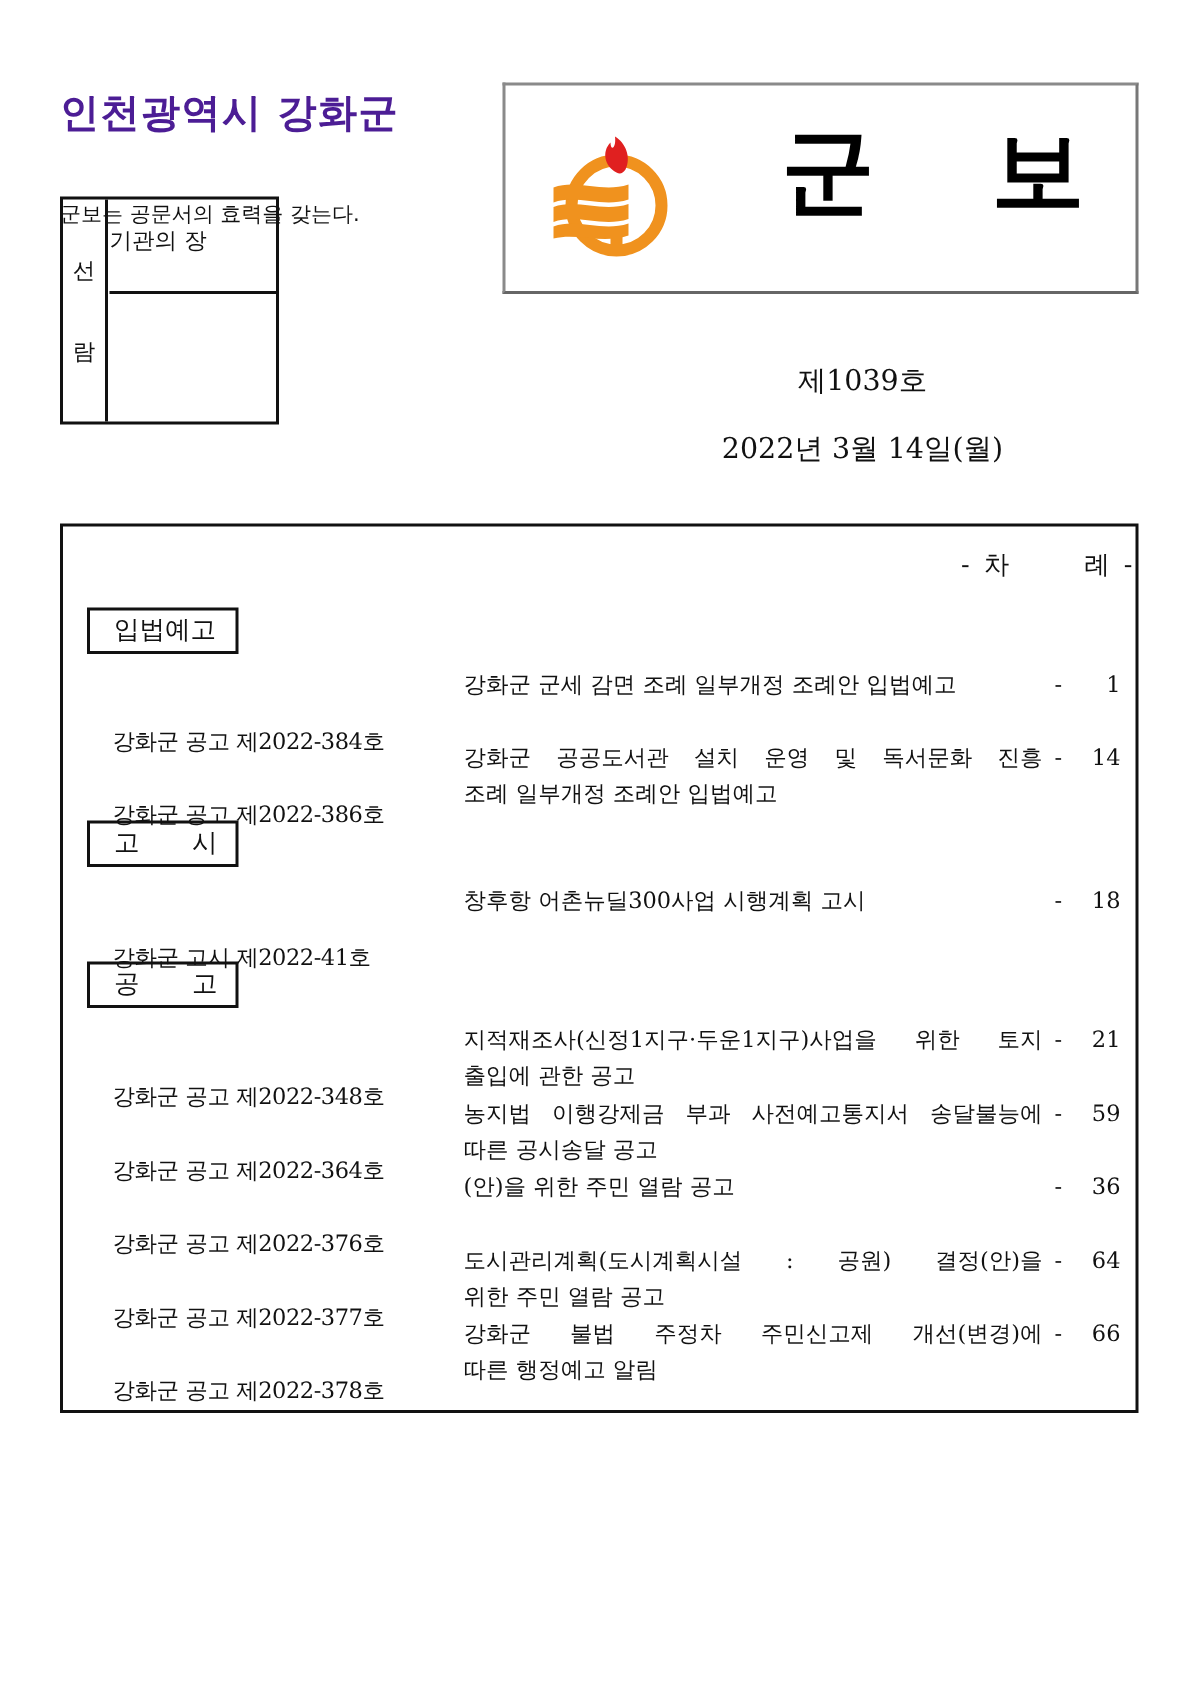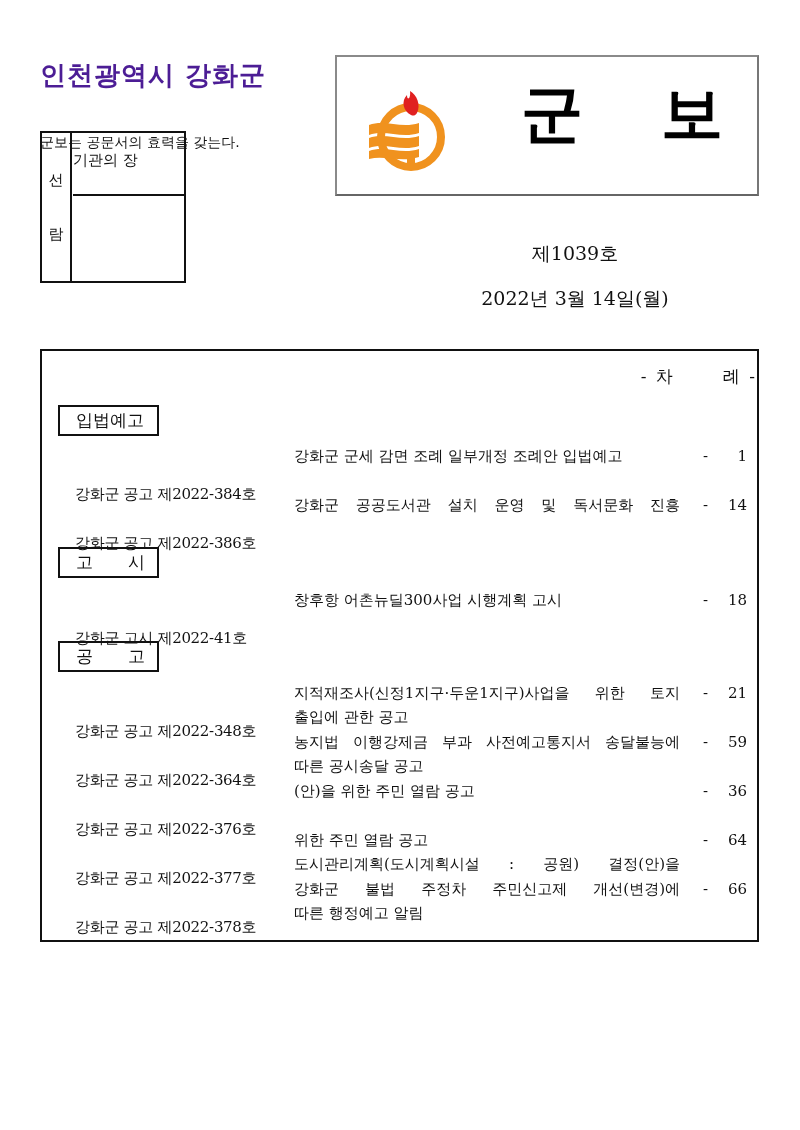--- a/index.html
+++ b/index.html
@@ -75,21 +75,21 @@
   .section-label {
     position: absolute; left: 16px; width: 101px; height: 31px;
     border: 2px solid #111;
     font-family: "DejaVu Sans", "Liberation Sans", sans-serif; font-size: 17px;
     line-height: 27px; padding-left: 16px;
   }
   .section-label.spread { display: flex; justify-content: space-between; padding-right: 12px; }
 
   .toc-entry { position: absolute; left: 0; right: 0; font-size: 15px; line-height: 24px; }
   .toc-entry .ref { position: absolute; left: 33px; top: 0; white-space: nowrap; letter-spacing: -0.3px; margin-top: 38px; }
-  .toc-entry .title { position: absolute; left: 252px; width: 386px; top: 0; white-space: nowrap; }
+  .toc-entry .title { position: absolute; left: 267px; width: 386px; top: 0; white-space: nowrap; }
   .toc-entry .title .line { display: block; text-align: justify; text-align-last: justify; }
   .toc-entry .title .line.last { text-align-last: left; }
   .toc-entry .dash { position: absolute; left: 661px; top: 0; }
   .toc-entry .page { position: absolute; right: 10px; top: 0; text-align: right; }
 </style>
 </head>
 <body>
 
 <div class="header-left-title">인천광역시 강화군</div>
 <div class="header-left-sub">군보는 공문서의 효력을 갖는다.</div>
@@ -134,20 +134,21 @@
       <span class="line last">강화군 군세 감면 조례 일부개정 조례안 입법예고</span>
     </span>
     <span class="dash">-</span>
     <span class="page">1</span>
   </div>
 
   <div class="toc-entry" style="top:142px">
     <span class="ref">강화군 공고 제2022-386호</span>
     <span class="title">
       <span class="line">강화군 공공도서관 설치 운영 및 독서문화 진흥</span>
+      <span class="line last">조례 일부개정 조례안 입법예고</span>
     </span>
     <span class="dash">-</span>
     <span class="page">14</span>
   </div>
 
   <div class="section-label spread" style="top:196px">
     <span>고</span>
     <span>시</span>
   </div>
 
@@ -190,22 +191,22 @@
     <span class="title">
       <span class="line last">(안)을 위한 주민 열람 공고</span>
     </span>
     <span class="dash">-</span>
     <span class="page">36</span>
   </div>
 
   <div class="toc-entry" style="top:477px">
     <span class="ref">강화군 공고 제2022-377호</span>
     <span class="title">
+      <span class="line">도시관리계획(도시계획시설 : 공원) 결정(안)을</span>
       <span class="line last">위한 주민 열람 공고</span>
-      <span class="line">도시관리계획(도시계획시설 : 공원) 결정(안)을</span>
     </span>
     <span class="dash">-</span>
     <span class="page">64</span>
   </div>
 
   <div class="toc-entry" style="top:526px">
     <span class="ref">강화군 공고 제2022-378호</span>
     <span class="title">
       <span class="line">강화군 불법 주정차 주민신고제 개선(변경)에</span>
       <span class="line last">따른 행정예고 알림</span>

